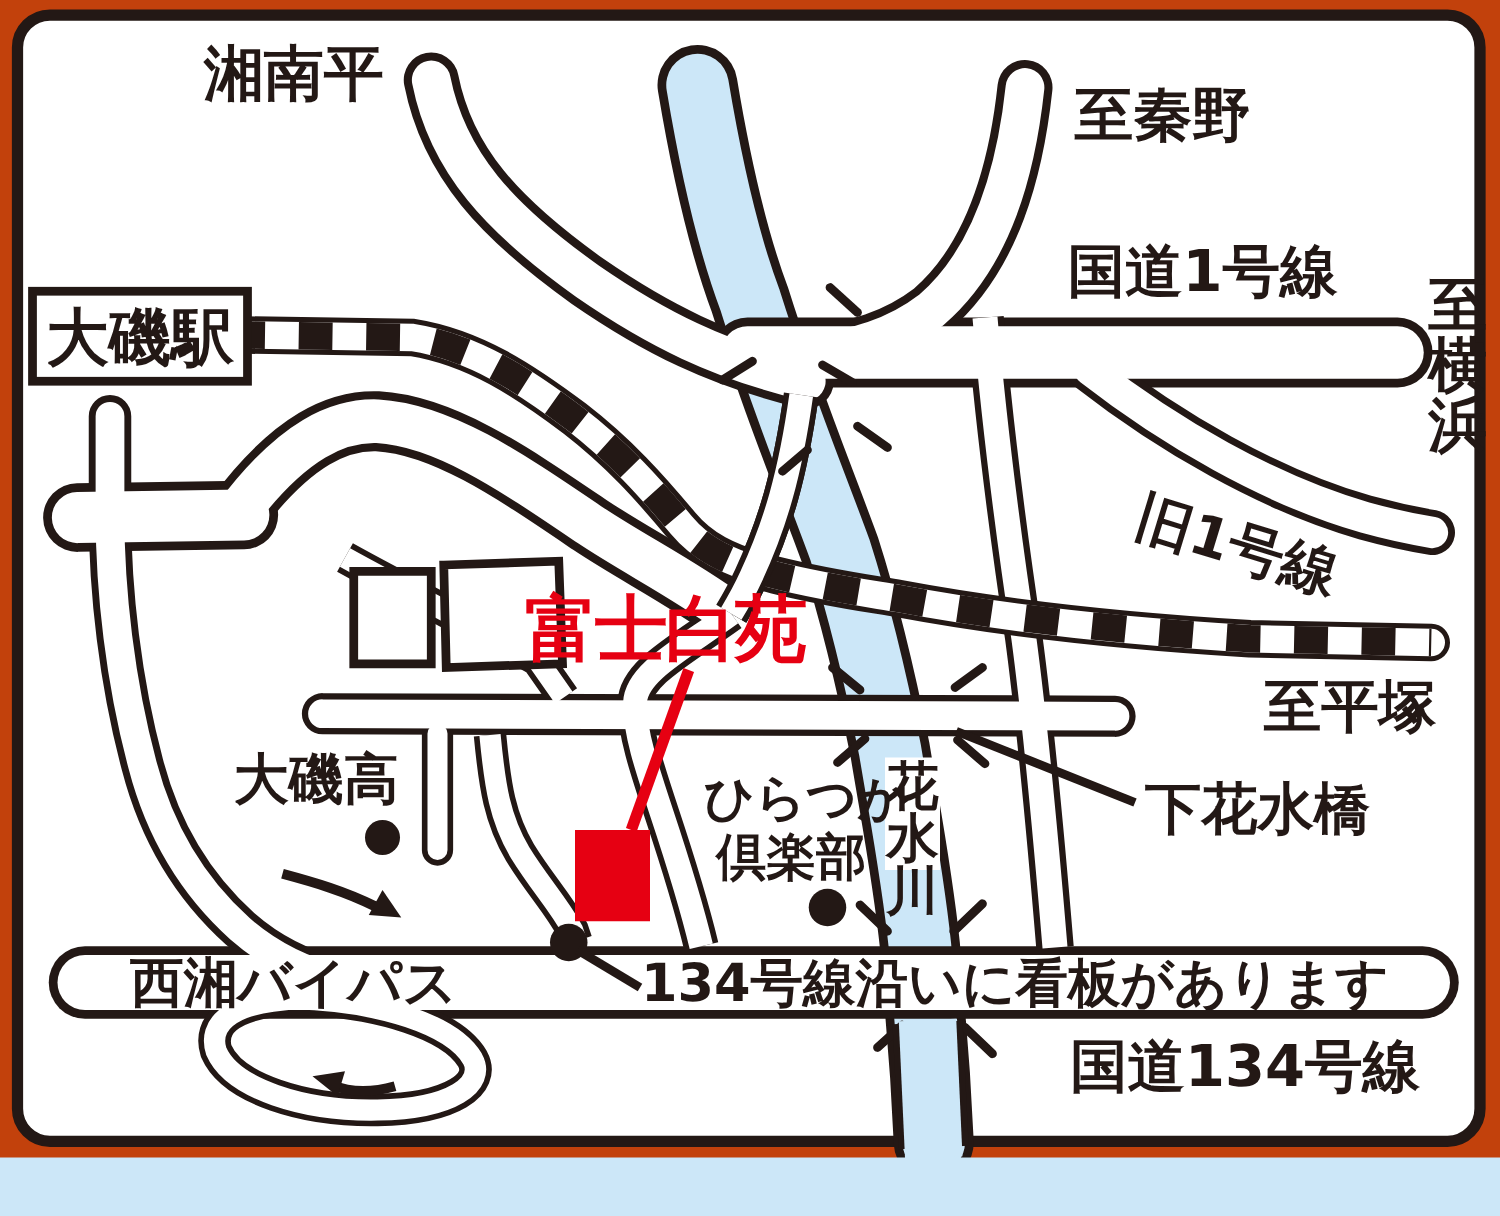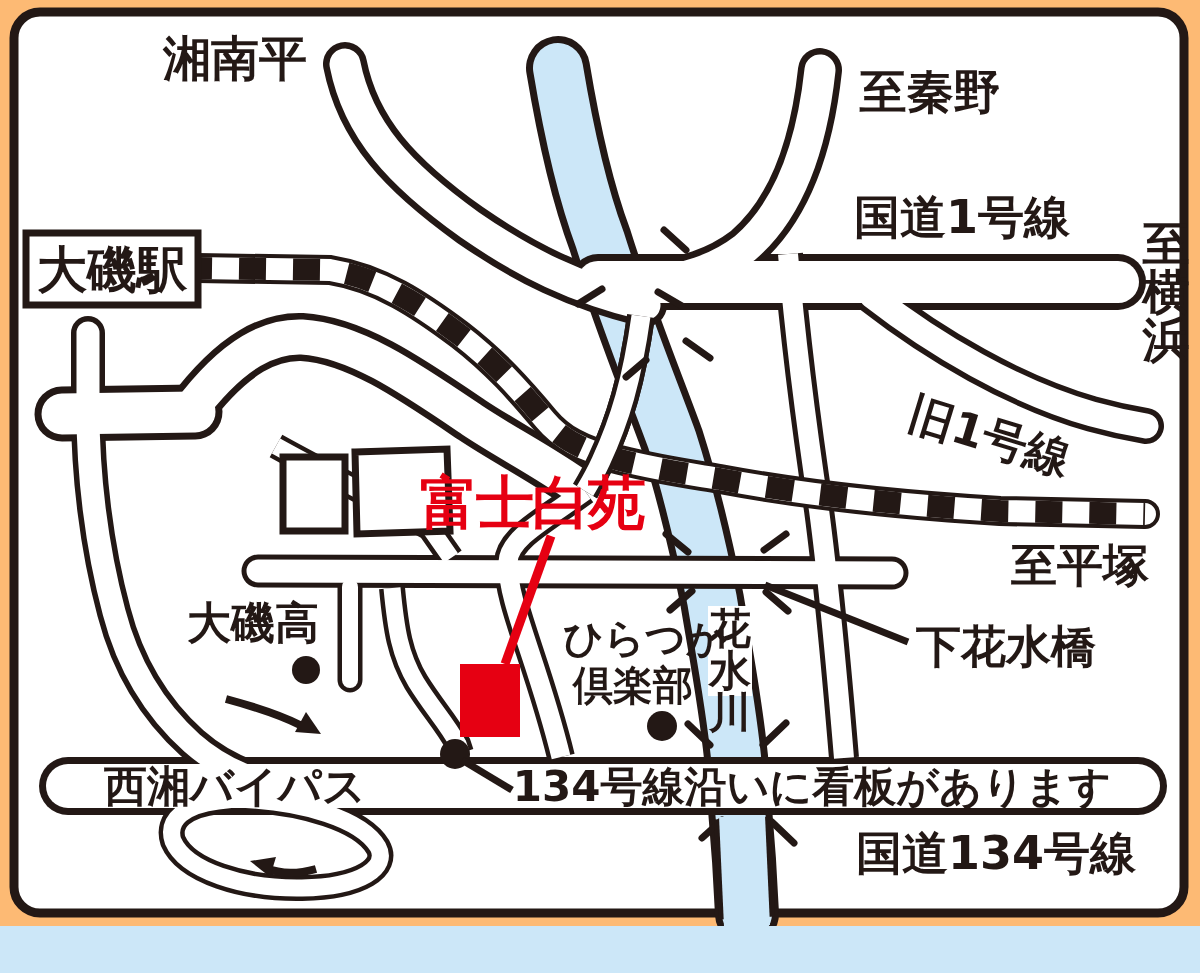--- a/index.html
+++ b/index.html
@@ -1,16 +1,16 @@
 <!DOCTYPE html>
 <html><head>
 <meta charset="utf-8">
 <style>
   html,body{margin:0;padding:0;background:#fff;}
-  .stage{position:relative;width:1200px;height:973px;background:#fdba74;overflow:hidden;}
+  .stage{position:relative;width:1200px;height:973px;background:#c2410c;overflow:hidden;}
   svg{display:block;}
   .jp{font-family:"DejaVu Sans","Liberation Sans",sans-serif;font-weight:bold;fill:#231815;}
   .jp-red{font-family:"DejaVu Sans","Liberation Sans",sans-serif;font-weight:bold;fill:#e60012;}
 </style>
 </head>
 <body>
 
 <div class="stage">
 <svg width="1200" height="973" viewBox="0 0 1200 973" xmlns="http://www.w3.org/2000/svg">
 

